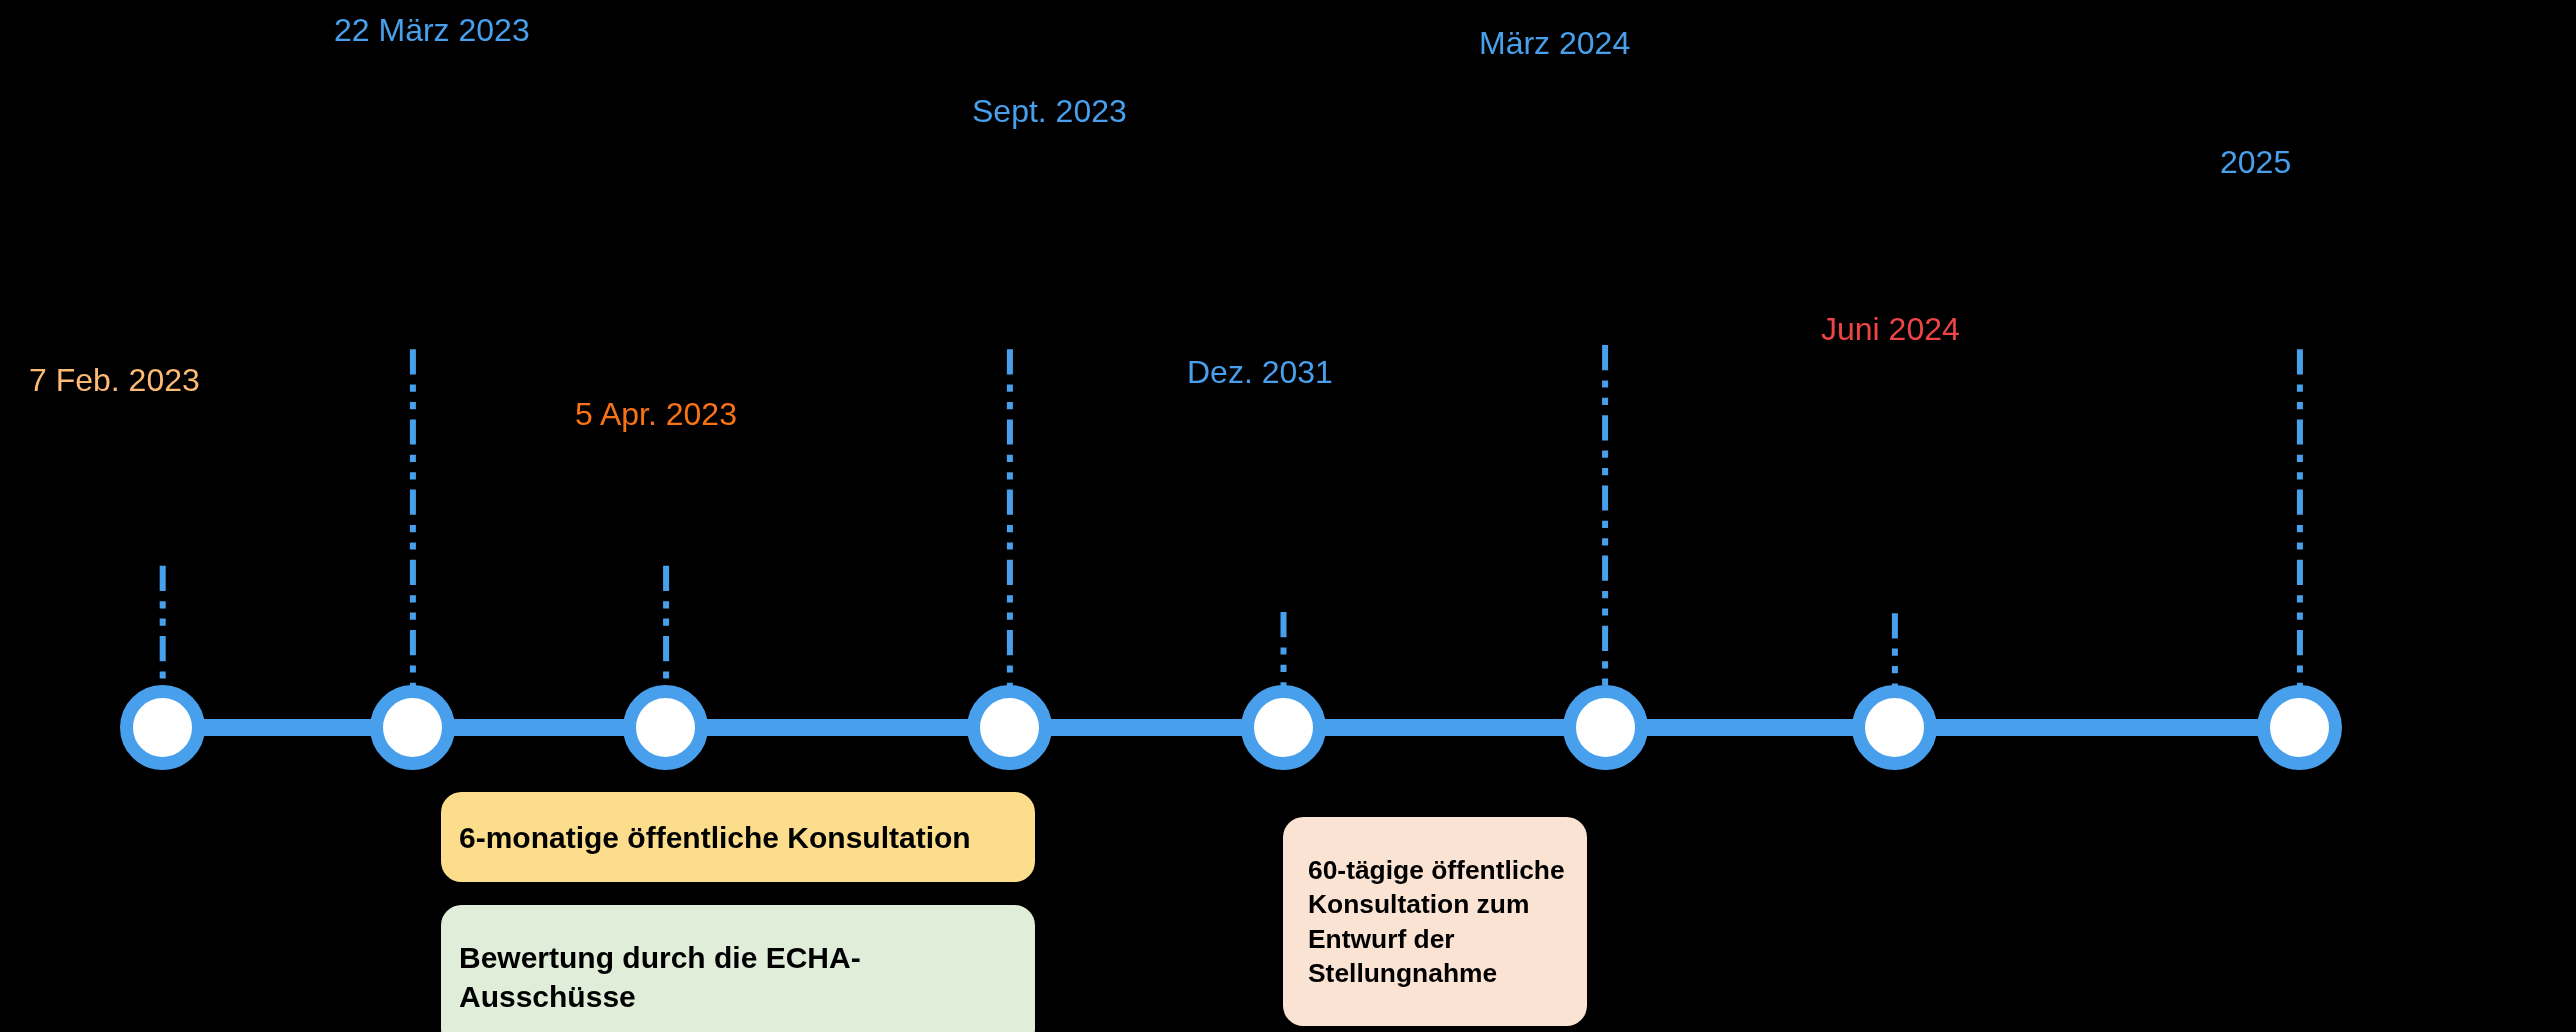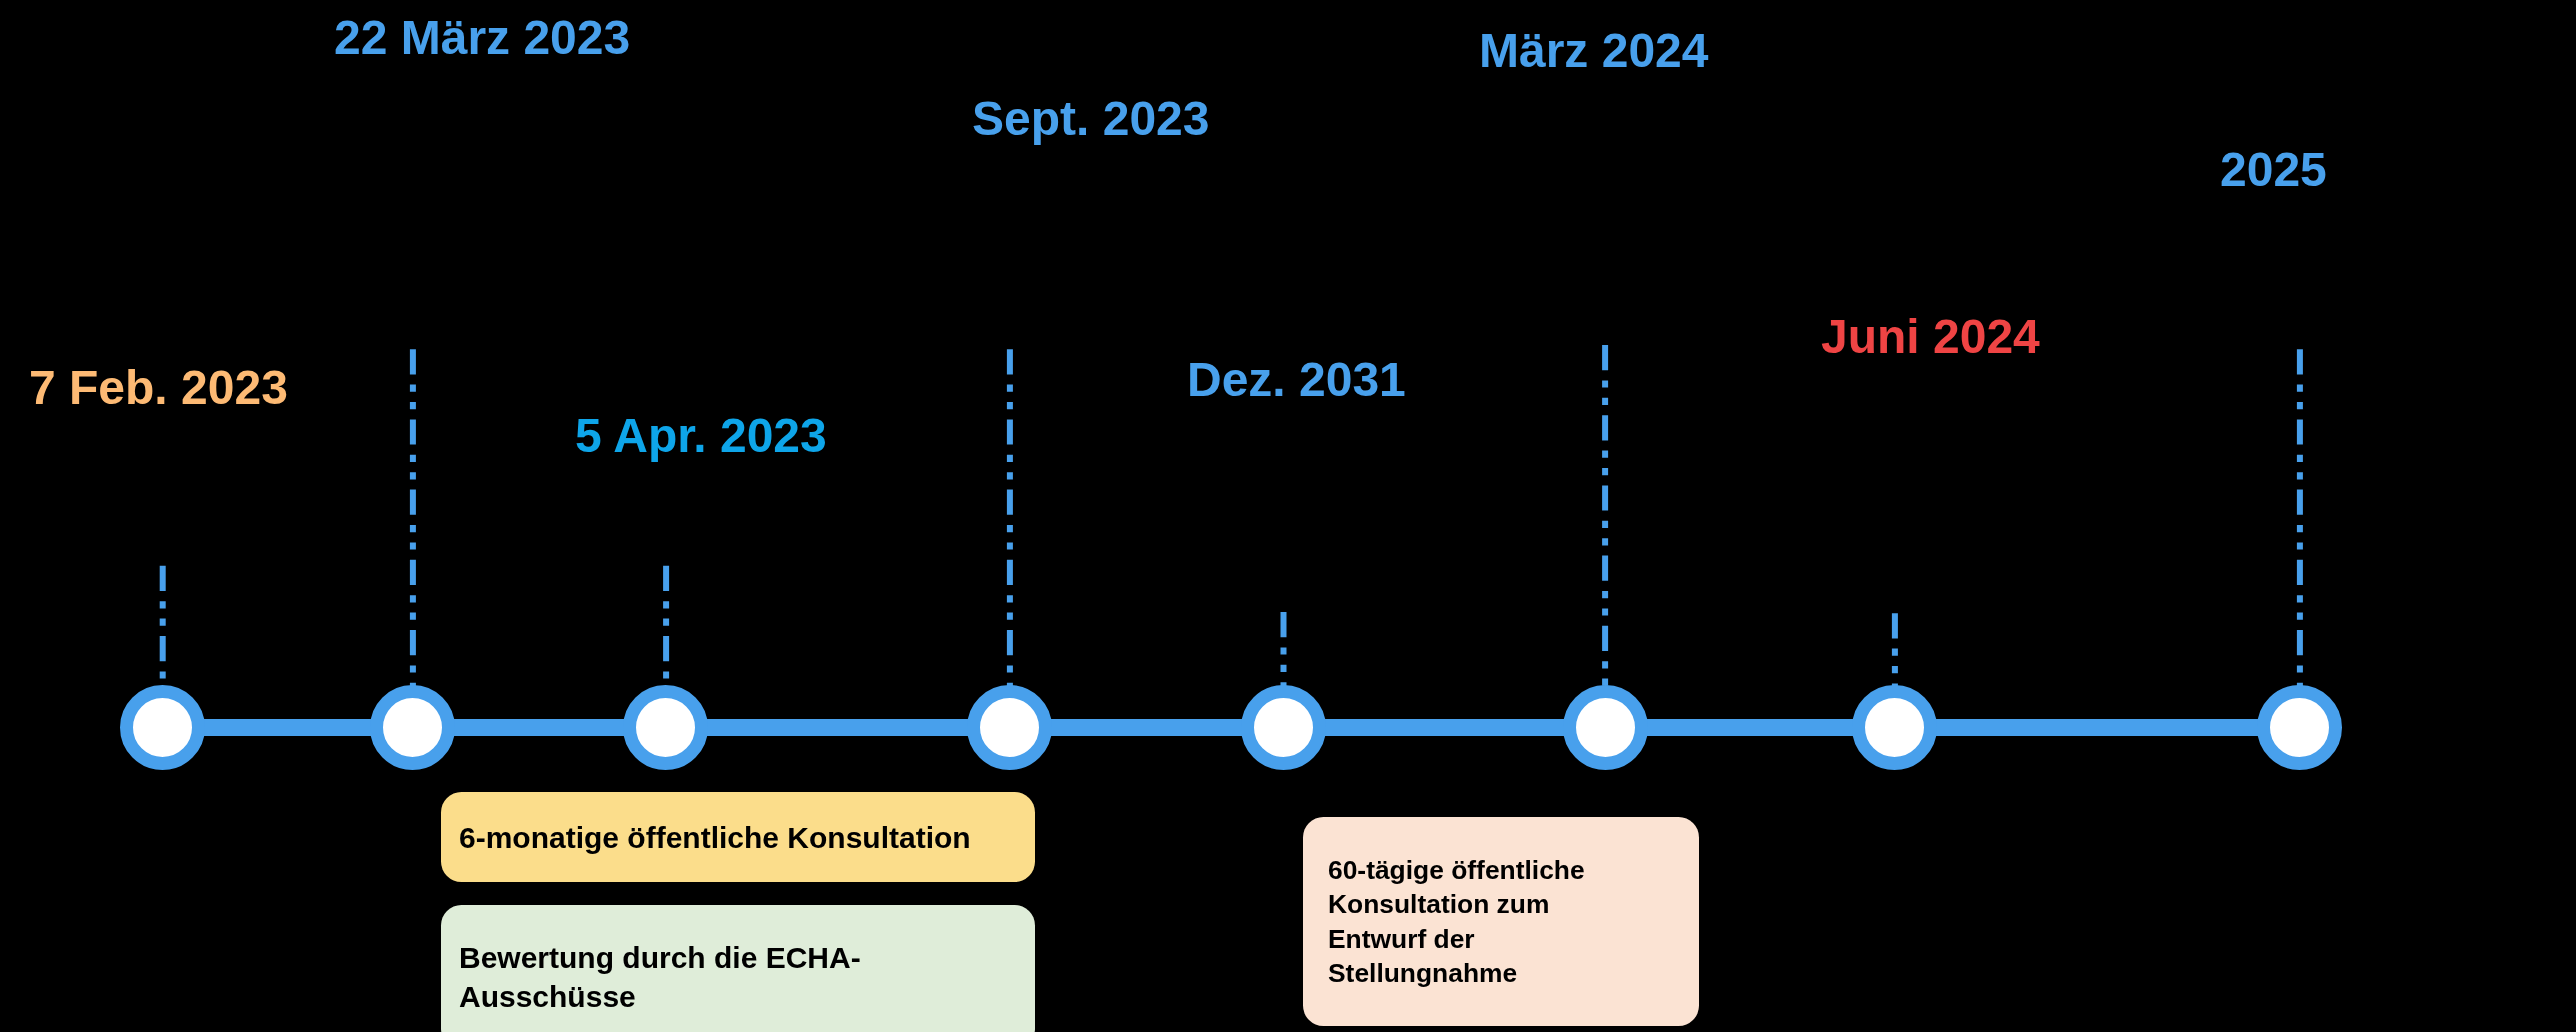--- a/index.html
+++ b/index.html
@@ -25,22 +25,22 @@
     position: absolute;
     border-radius: 3.6px;
   }
   .milestone-circle {
     position: absolute;
     border-radius: 50%;
     box-sizing: border-box;
   }
   .date-label {
     position: absolute;
-    font-weight: 700;
-    font-size: 48px;
+    font-weight: 400;
+    font-size: 32px;
     line-height: 1;
     white-space: nowrap;
     letter-spacing: 0px;
   }
   .callout {
     position: absolute;
     box-sizing: border-box;
     border-radius: 20.4px;
     display: flex;
     align-items: center;
@@ -75,35 +75,35 @@
       <line x1="3158" x2="3158" y1="1022" y2="1147" stroke="#48A0EC" stroke-width="10" stroke-dasharray="42 17 12 17 12 17"></line>
       <line x1="3833" x2="3833" y1="582" y2="1147" stroke="#48A0EC" stroke-width="10" stroke-dasharray="42 17 12 17 12 17"></line>
     </svg>
   <div class="timeline-bar" style="left: 163px; width: 2137px; top: 719px; height: 17px; background: rgb(72, 160, 236);"></div>
   <div id="milestones-layer">
       <div class="milestone-circle" style="left: 120px; top: 685px; width: 85px; height: 85px; background: rgb(255, 255, 255); border: 13.2px solid rgb(72, 160, 236);"></div>
       <div class="date-label" style="left: 29px; top: 364px; color: #fdba74;">7 Feb. 2023</div>
       <div class="milestone-circle" style="left: 370px; top: 685px; width: 85px; height: 85px; background: rgb(255, 255, 255); border: 13.2px solid rgb(72, 160, 236);"></div>
       <div class="date-label" style="left: 334px; top: 14.4px; color: rgb(72, 160, 236);">22 März 2023</div>
       <div class="milestone-circle" style="left: 623px; top: 685px; width: 85px; height: 85px; background: rgb(255, 255, 255); border: 13.2px solid rgb(72, 160, 236);"></div>
-      <div class="date-label" style="left: 575px; top: 398px; color: #0ea5e9; margin-top: 14px;">5 Apr. 2023</div>
+      <div class="date-label" style="left: 575px; top: 398px; color: #f97316;">5 Apr. 2023</div>
       <div class="milestone-circle" style="left: 967px; top: 685px; width: 85px; height: 85px; background: rgb(255, 255, 255); border: 13.2px solid rgb(72, 160, 236);"></div>
       <div class="date-label" style="left: 928px; top: 95px; color: rgb(72, 160, 236); margin-left: 44px;">Sept. 2023</div>
       <div class="milestone-circle" style="left: 1241px; top: 685px; width: 85px; height: 85px; background: rgb(255, 255, 255); border: 13.2px solid rgb(72, 160, 236);"></div>
       <div class="date-label" style="left: 1187px; top: 356px; color: rgb(72, 160, 236);">Dez. 2031</div>
       <div class="milestone-circle" style="left: 1563px; top: 685px; width: 85px; height: 85px; background: rgb(255, 255, 255); border: 13.2px solid rgb(72, 160, 236);"></div>
       <div class="date-label" style="left: 1479px; top: 27px; color: rgb(72, 160, 236);">März 2024</div>
       <div class="milestone-circle" style="left: 1852px; top: 685px; width: 85px; height: 85px; background: rgb(255, 255, 255); border: 13.2px solid rgb(72, 160, 236);"></div>
       <div class="date-label" style="left: 1821px; top: 313px; color: #ef4444;">Juni 2024</div>
       <div class="milestone-circle" style="left: 2257px; top: 685px; width: 85px; height: 85px; background: rgb(255, 255, 255); border: 13.2px solid rgb(72, 160, 236);"></div>
       <div class="date-label" style="left: 2220px; top: 146px; color: rgb(72, 160, 236);">2025</div>
     </div>
   <div id="callouts-layer">
       <div class="callout callout-large" style="left: 441px; top: 792px; width: 594px; height: 90px; background: rgb(251, 221, 139); color: rgb(0, 0, 0); text-align: right;"><span class="callout-text">6-monatige öffentliche Konsultation</span></div>
       <div class="callout callout-large" style="left: 441px; top: 905px; width: 594px; height: 144px; background: rgb(223, 237, 217); color: rgb(0, 0, 0);"><span class="callout-text">Bewertung durch die ECHA-
 Ausschüsse</span></div>
-      <div class="callout callout-small" style="left: 1283px; top: 817px; width: 396px; height: 209px; background: rgb(251, 227, 211); color: rgb(0, 0, 0); margin-left: 20px;"><span class="callout-text">60-tägige öffentliche
+      <div class="callout callout-small" style="left: 1283px; top: 817px; width: 304px; height: 209px; background: rgb(251, 227, 211); color: rgb(0, 0, 0);"><span class="callout-text">60-tägige öffentliche
 Konsultation zum
 Entwurf der
 Stellungnahme</span></div>
     </div>
 </div>
 
 
 </body></html>

